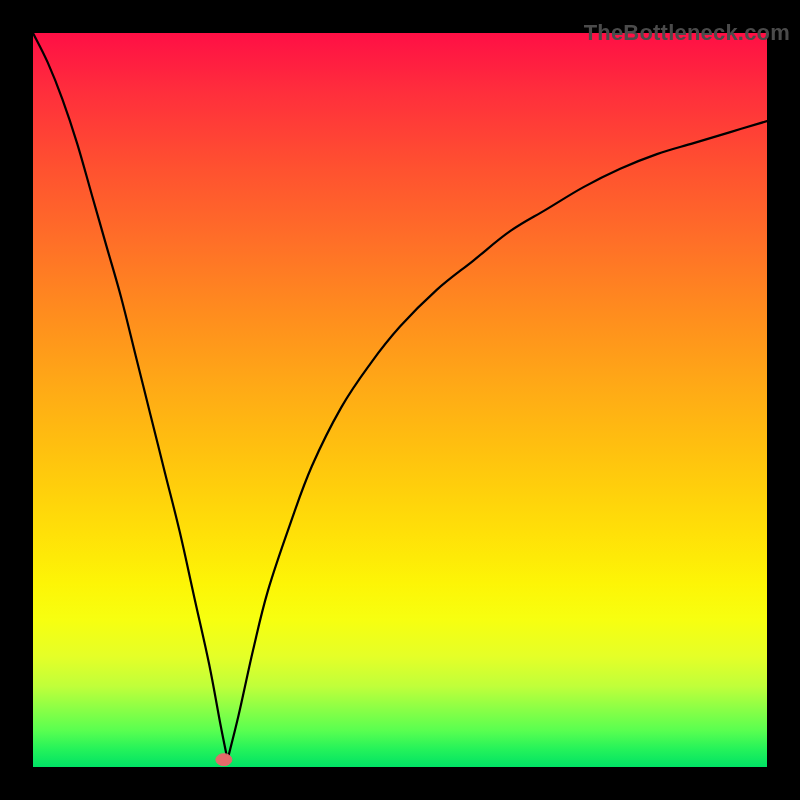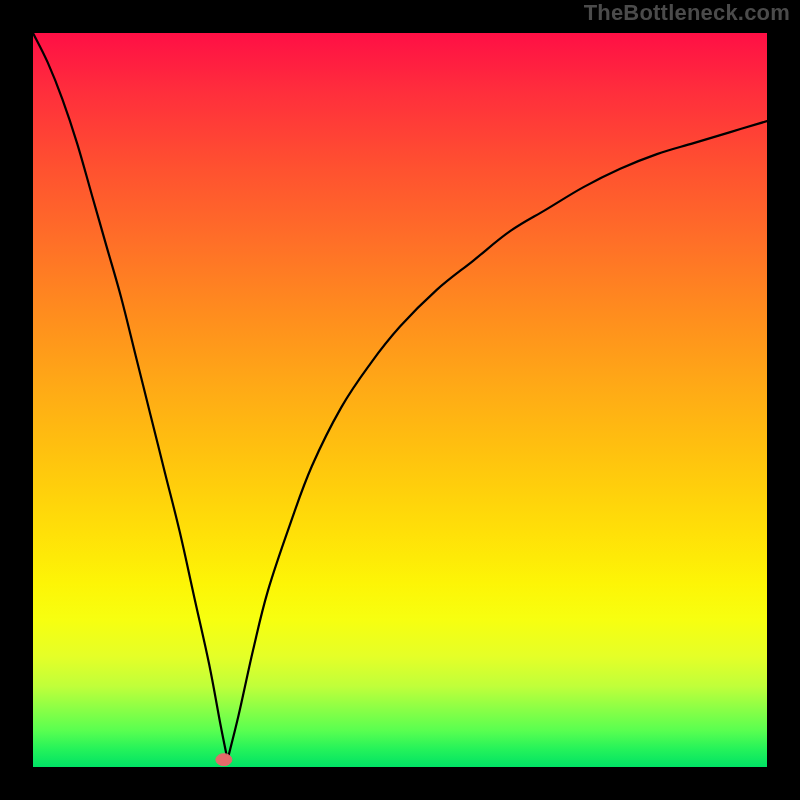--- a/index.html
+++ b/index.html
@@ -12,21 +12,21 @@
     font-family: Arial, Helvetica, sans-serif;
   }
   .frame {
     position: relative;
     width: 800px;
     height: 800px;
     background: #000;
   }
   .watermark {
     position: absolute;
-    top: 0;
+    top: 20px;
     right: 10px;
     color: #4b4b4b;
     font-size: 22px;
     font-weight: 600;
     letter-spacing: 0.2px;
     z-index: 5;
     user-select: none;
   }
   .plot-area {
     position: absolute;

